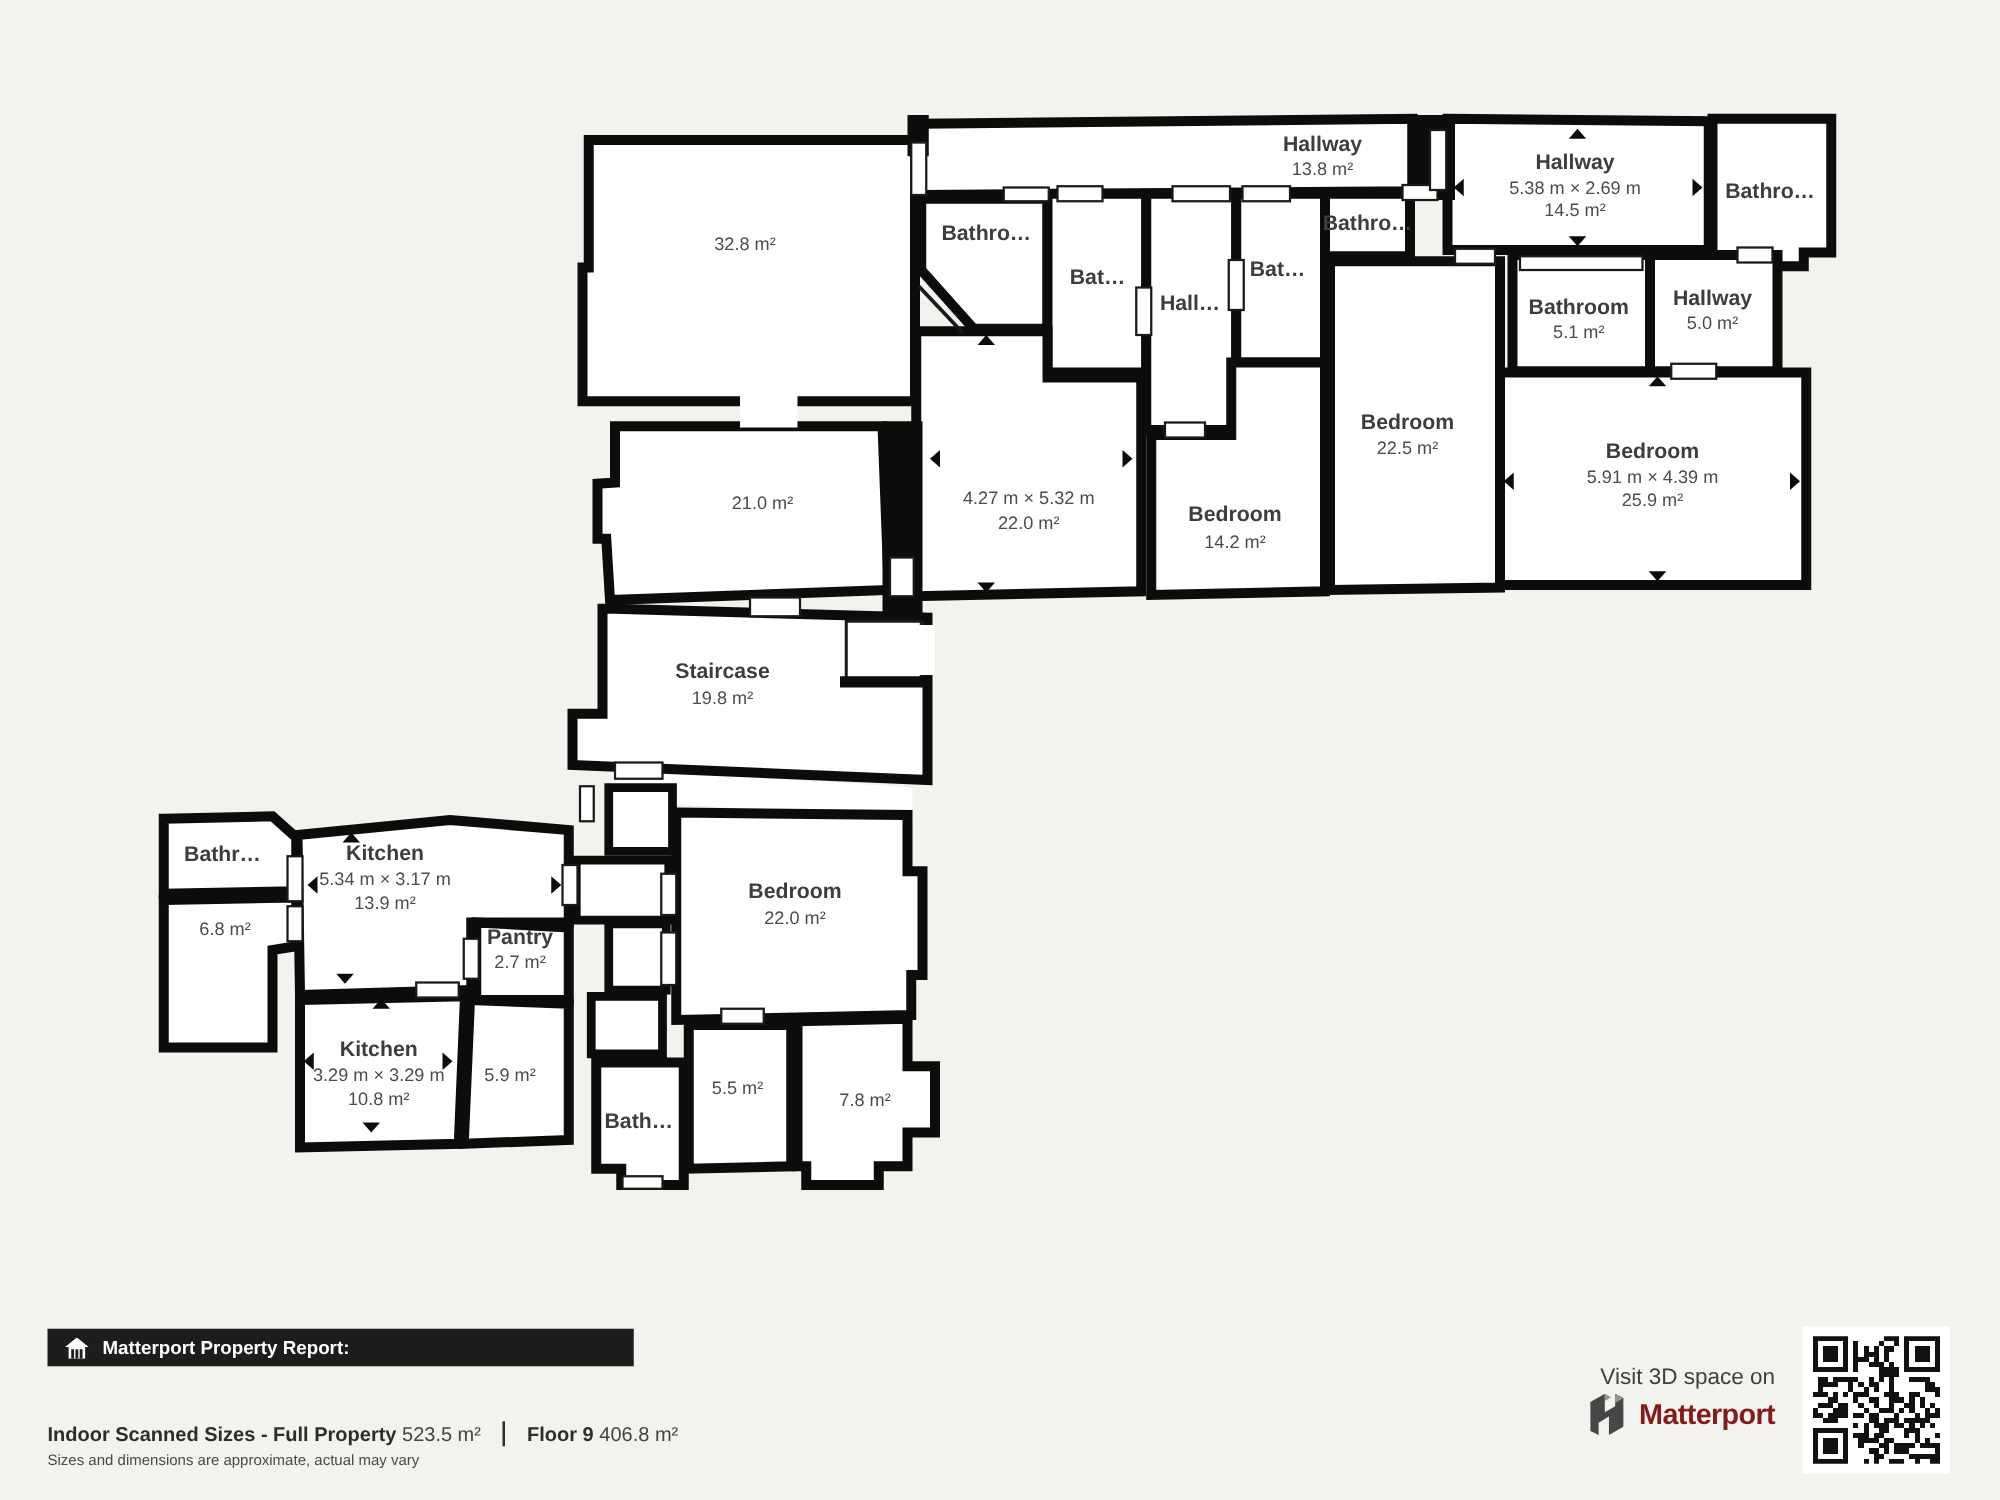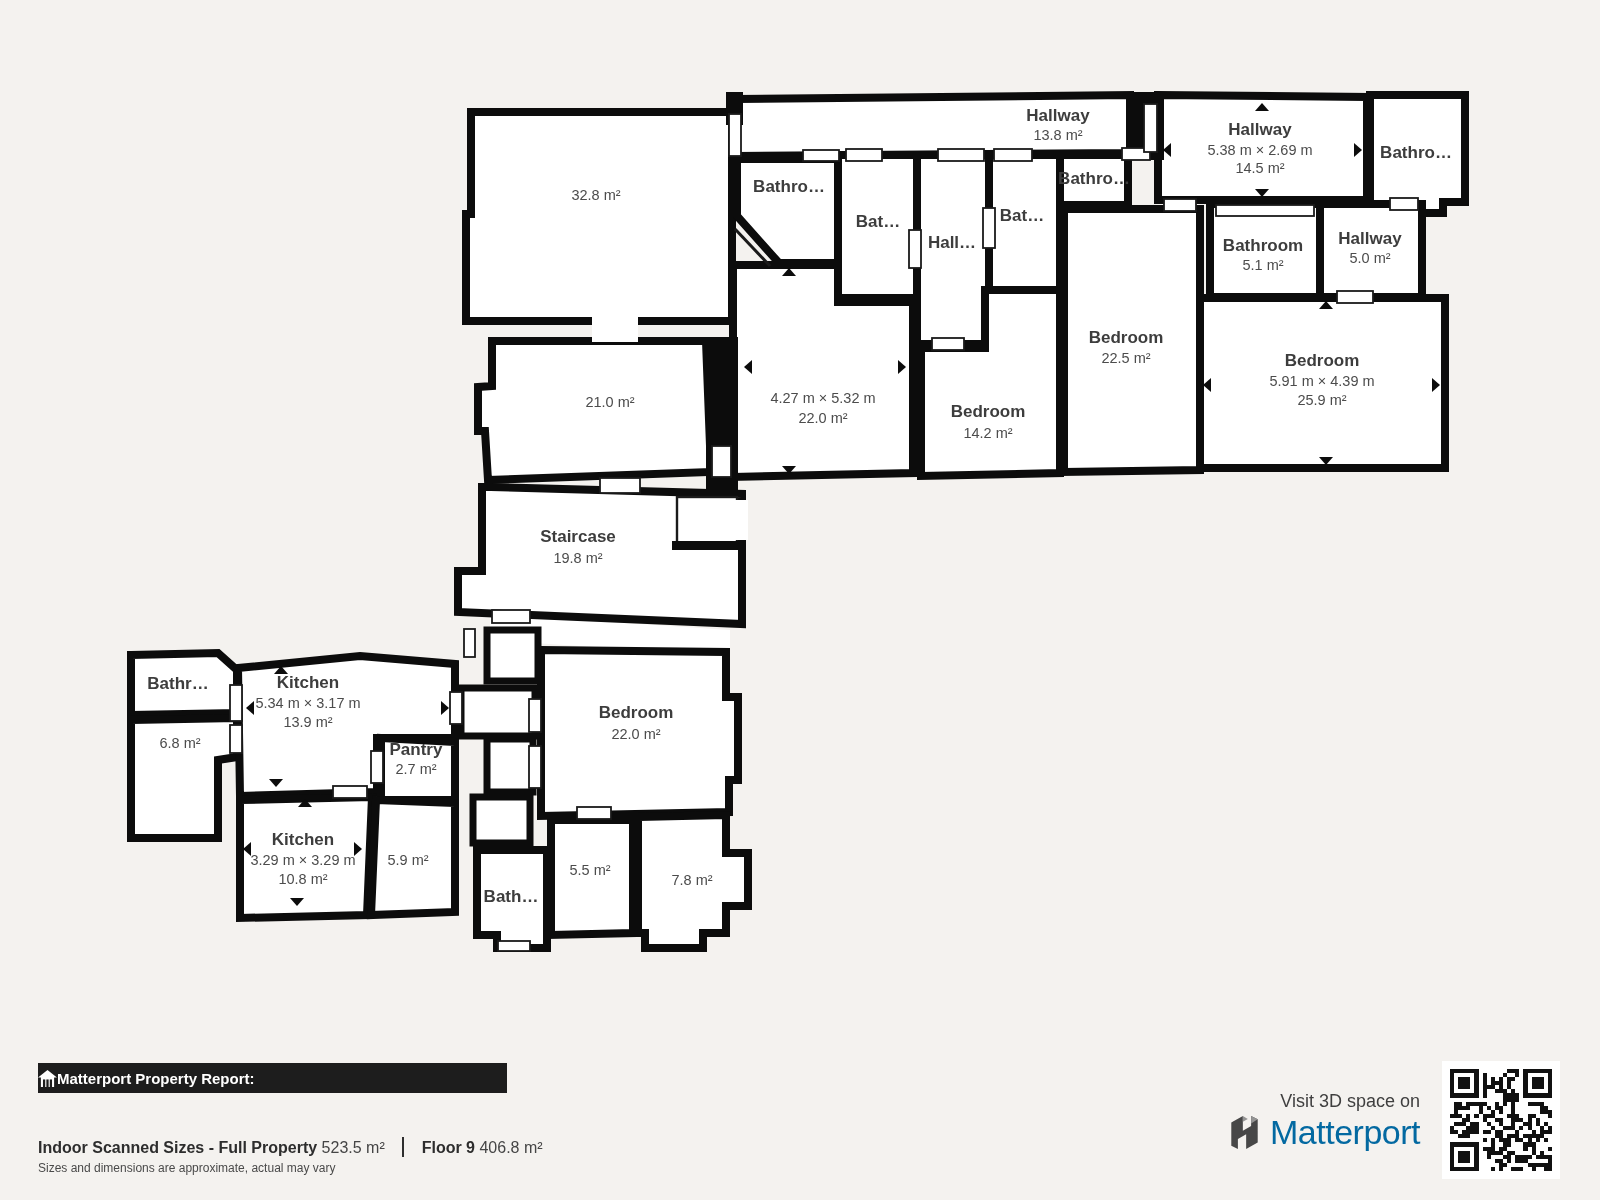--- a/index.html
+++ b/index.html
@@ -11,30 +11,30 @@
   .patch{fill:#0c0c0c;}
   .strip{fill:#ffffff;}
   .opening{fill:#ffffff;stroke:#1a1a1a;stroke-width:1.8;}
   .gap{fill:#ffffff;}
   .arrow{fill:#0c0c0c;}
   text{font-family:"Liberation Sans","DejaVu Sans",sans-serif;}
   .rname{font-size:17px;font-weight:700;fill:#3d3d3d;text-anchor:middle;}
   .rval{font-size:14.5px;fill:#4c4c4c;text-anchor:middle;}
   
   .footer-bar{position:absolute;left:38px;top:1063px;width:469px;height:30px;
-    background:#1d1d1d;color:#ffffff;display:flex;align-items:center;
-    box-sizing:border-box;font-size:15px;font-weight:700;}
+    background:#1d1d1d;color:#ffffff;display:flex;align-items:center;gap:11px;
+    padding-left:14px;box-sizing:border-box;font-size:15px;font-weight:700;}
   .prop-title{position:absolute;left:38px;top:1103px;font-size:23px;font-weight:700;color:#282828;}
   .info-line{position:absolute;left:38px;top:1137px;font-size:16px;color:#454545;white-space:nowrap;}
   .info-line b{color:#2d2d2d;}
   .vdiv{display:inline-block;border-left:2px solid #2e2e2e;height:20px;margin:0 13px;vertical-align:-4px;}
   .disclaimer{position:absolute;left:38px;top:1161px;font-size:12px;color:#4a4a4a;}
   .visit{position:absolute;right:180px;top:1091px;font-size:18px;color:#3f3f3f;text-align:right;}
   .brandrow{position:absolute;right:180px;top:1113px;display:flex;align-items:center;gap:9px;}
-  .wordmark{font-size:34px;font-weight:400;color:#0369a1;letter-spacing:-0.5px;}
+  .wordmark{font-size:23px;font-weight:700;color:#7f1d1d;letter-spacing:-0.5px;}
   .qr-box{position:absolute;left:1442px;top:1061px;width:118px;height:118px;background:#ffffff;
     display:flex;align-items:center;justify-content:center;}
 </style>
 </head>
 <body>
 
 <div class="stage">
 
 <svg class="plan" width="1600" height="1200" viewBox="0 0 1600 1200">
 

